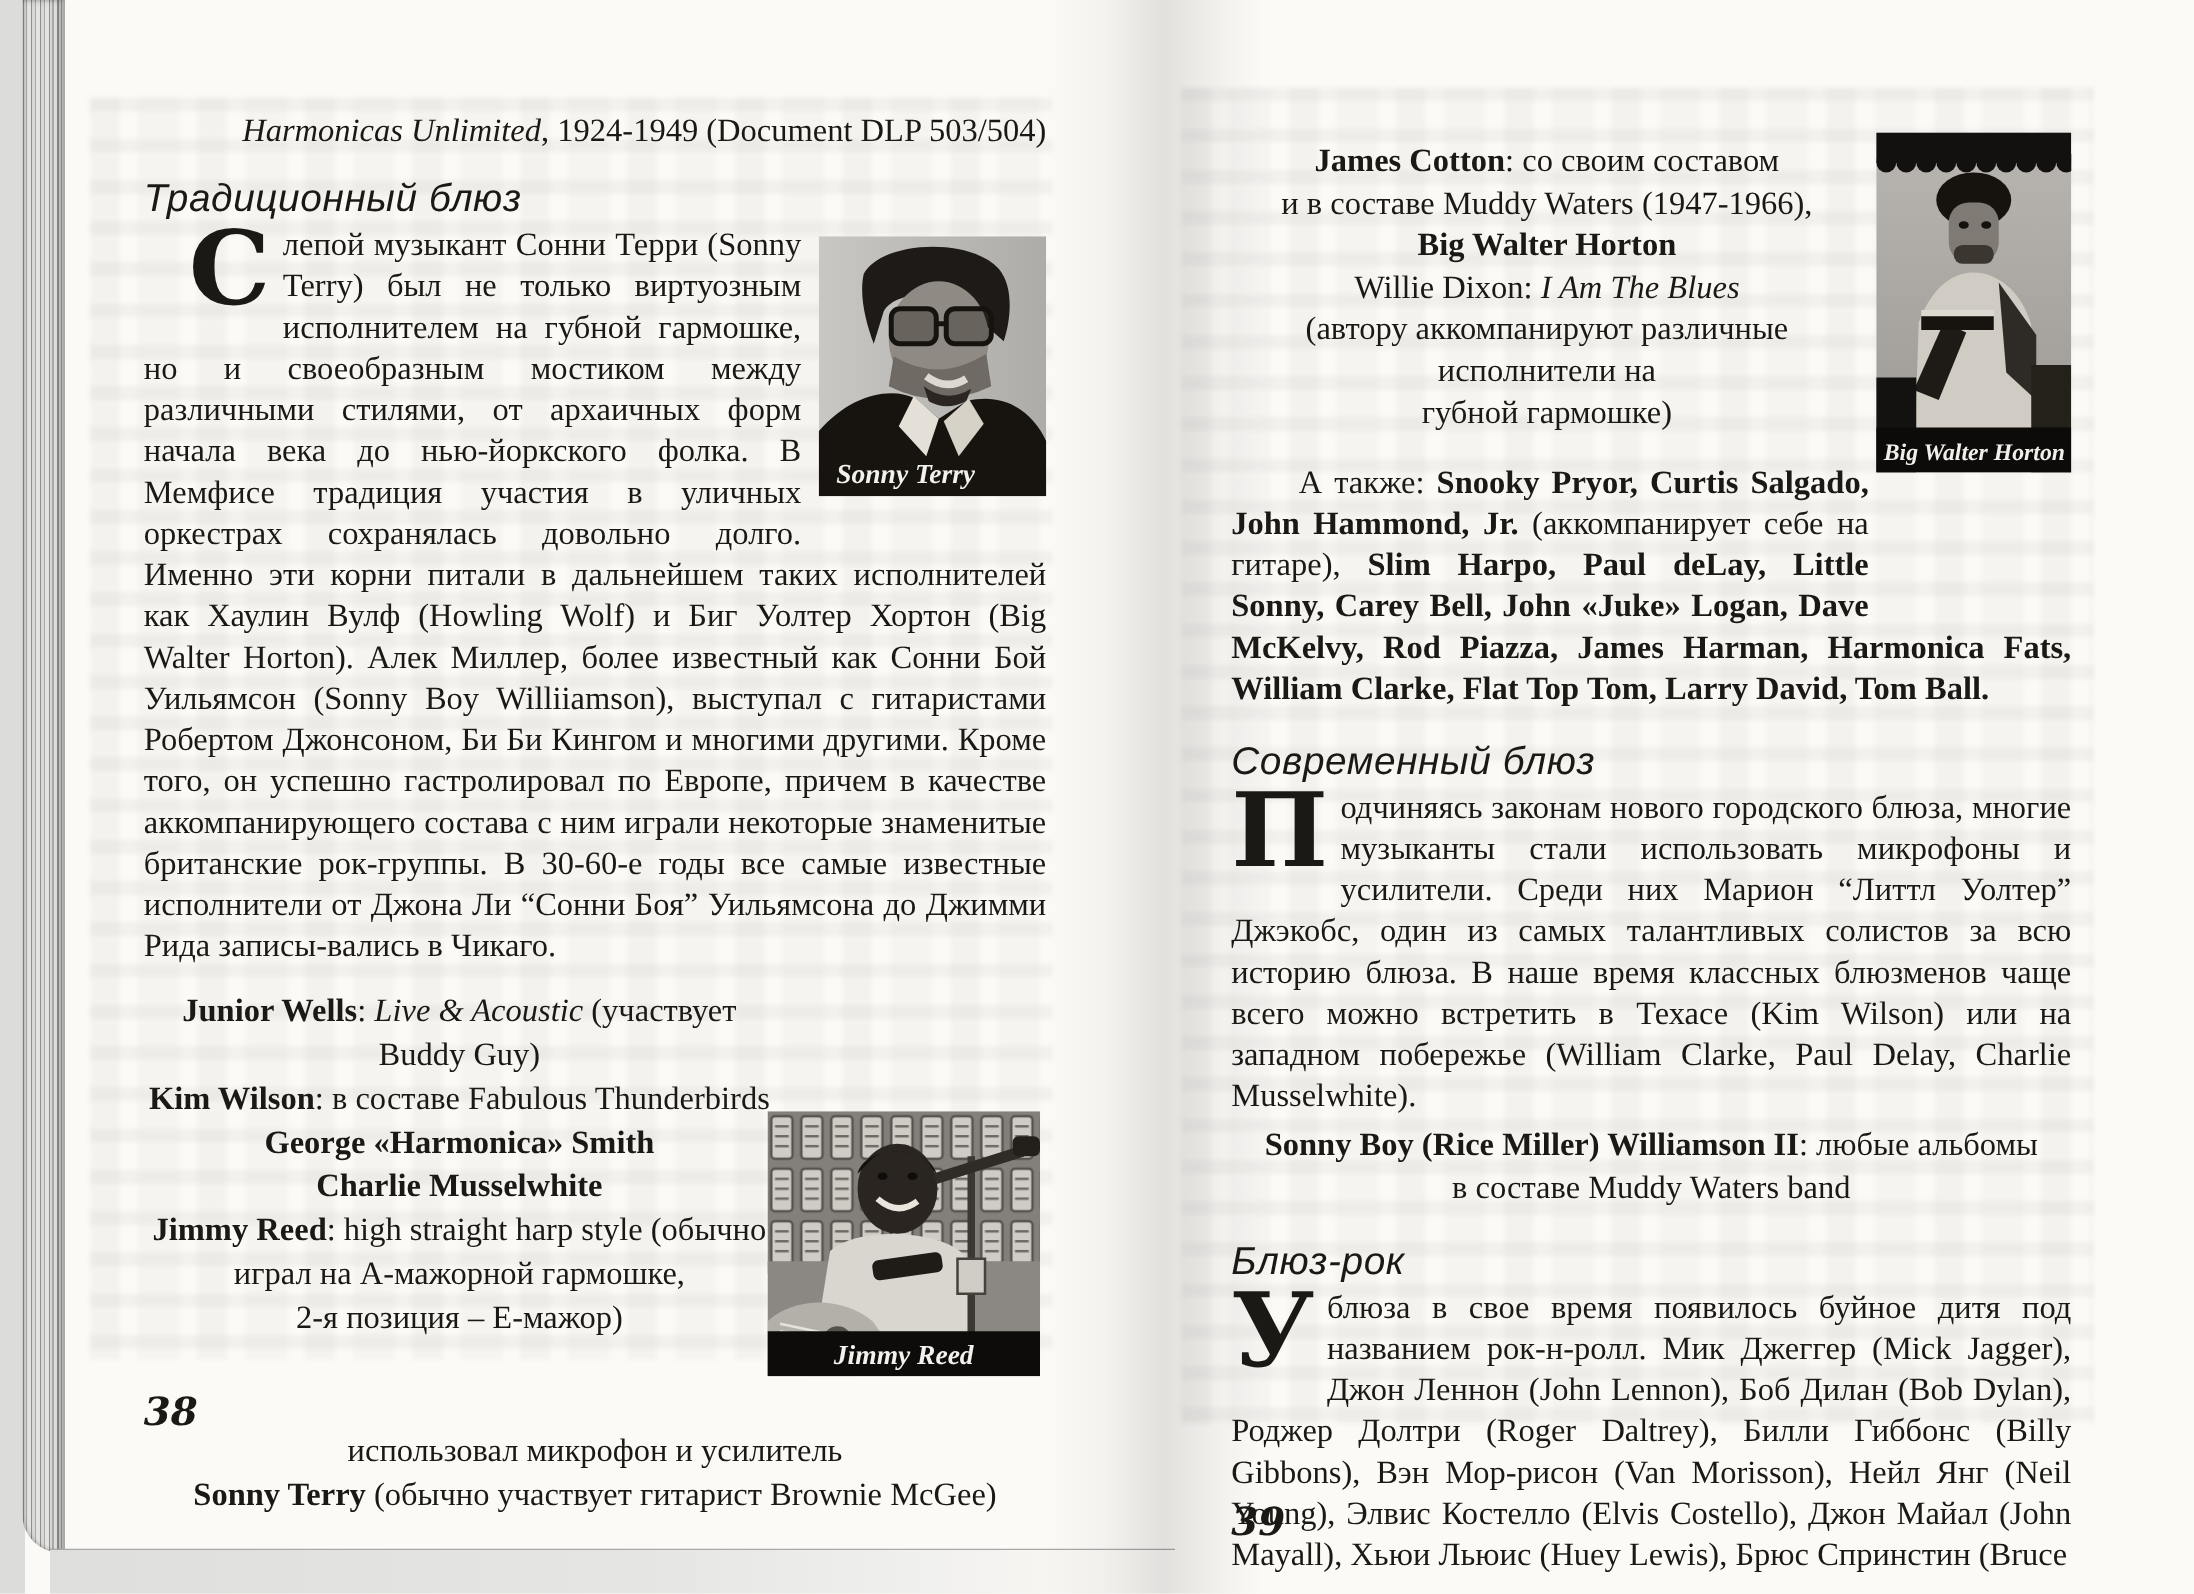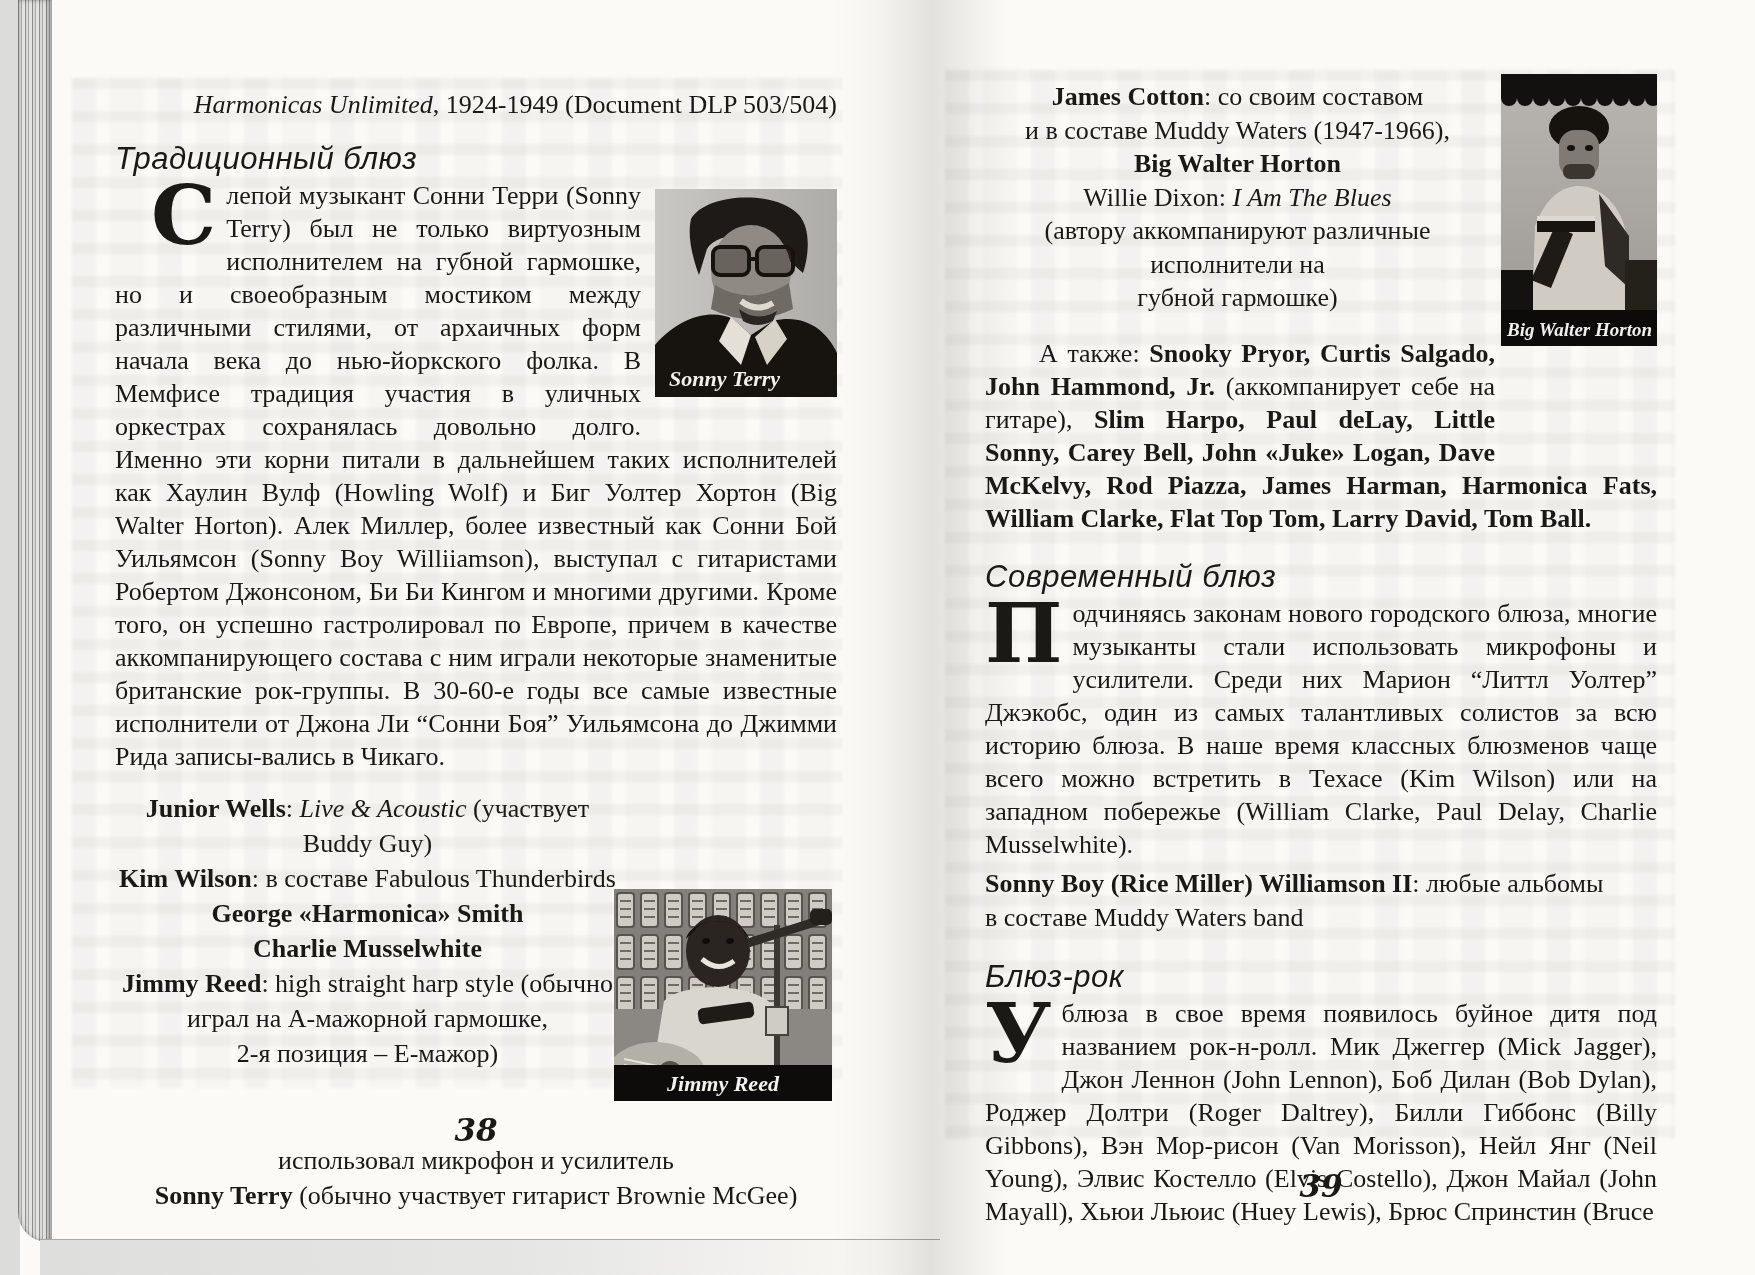--- a/index.html
+++ b/index.html
@@ -58,29 +58,29 @@
   .photo{display:block;}
   .photo-st{float:right;width:182px;height:208px;margin:10px 0 16px 14px;}
   .list-block{position:relative;margin-top:18px;}
   .narrow{width:505px;min-height:312px;}
   .narrow .line, .full .line{text-align:center;line-height:35px;}
   .photo-jr{position:absolute;left:499px;top:98px;width:218px;height:212px;}
   .full{margin-top:40px;}
 
   .rp-wrap{position:relative;}
   .photo-bw{position:absolute;left:516px;top:-6px;width:156px;height:272px;}
-  .top-block{width:505px;}
+  .top-block{width:505px;margin-top:32px;}
   .top-block .line{text-align:center;line-height:33.5px;}
   .also{margin-top:22px;text-align:justify;text-indent:54px;}
   .float-spacer{float:right;width:162px;height:132px;}
   .albums{margin-top:6px;}
-  .albums .line{line-height:34px;}
+  .albums .line{text-align:center;line-height:34px;}
 
   .pageno{
-    position:absolute;left:0;width:100%;text-align:center;
+    position:absolute;left:0;width:100%;
     font-family:"DejaVu Serif",serif;font-style:italic;font-weight:bold;font-size:31px;
   }
   .pn-l{top:1028px;} .pn-r{top:1090px;}
 
   svg text{font-family:"Liberation Serif",serif;}
 </style>
 </head>
 <body>
 
 <div class="scanner-left"></div>

